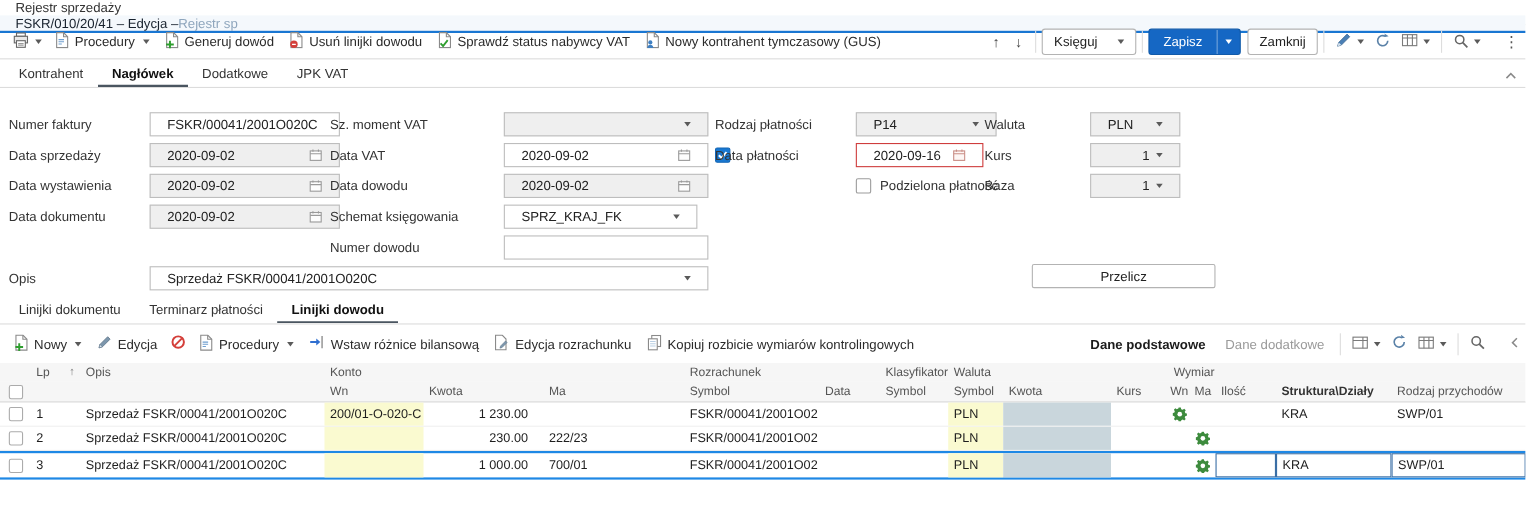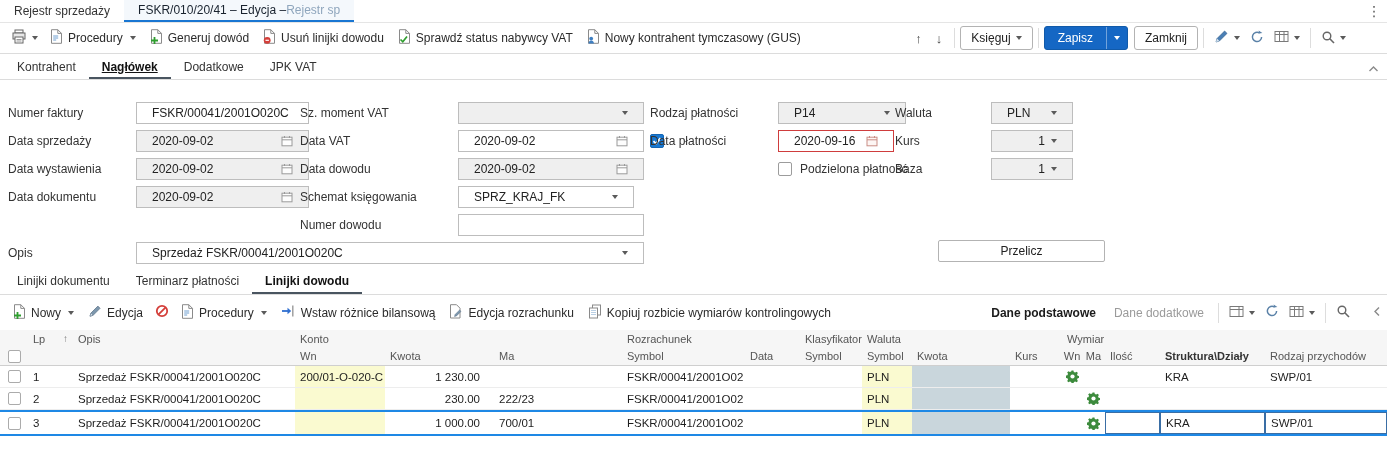--- a/index.html
+++ b/index.html
@@ -1,43 +1,43 @@
 <!DOCTYPE html>
 <html><head>
 <meta charset="utf-8">
 <style>
   * { box-sizing: border-box; margin: 0; padding: 0; }
   body { font-family: "Liberation Sans", sans-serif; background: #fff; }
   .app { position: relative; width: 1387px; height: 460px; background: #fff; overflow: hidden; font-size: 12px; color: #222; }
 
   
-  .wintabs { position: absolute; top:0; left:0; right:0; height:23px; display:flex; align-items:stretch; border-bottom:1px solid #e5e5e5; background:#fff; }
+  .wintabs { position: absolute; top:0; left:0; right:0; height:23px; display:flex; align-items:stretch; border-bottom:1px solid #e5e5e5; background:#fff;flex-direction:column; }
   .wintab { padding:0 14px; display:flex; align-items:center; color:#333; cursor:default; white-space:nowrap; }
   .wintab.active { border-bottom:2px solid #1976d2; background:#f4f8fc; color:#18222e; }
   .wintab.active .tail { color:#8fa6bd; }
   .kebab { margin-left:auto; width:26px; display:flex; align-items:center; justify-content:center; color:#555; font-size:14px; }
 
   
   .toolbar { position:absolute; top:23px; left:0; right:0; height:31px; display:flex; align-items:center; padding:0 6px; border-bottom:1px solid #dcdcdc; }
   .tbtn { display:flex; align-items:center; gap:5px; padding:4px 7px; border-radius:3px; color:#2b2b2b; white-space:nowrap; }
   .ibtn { display:flex; align-items:center; gap:3px; padding:4px 5px; border-radius:3px; }
   .caret { width:0; height:0; border-left:3.5px solid transparent; border-right:3.5px solid transparent; border-top:4px solid #5a5a5a; margin-left:2px; }
   .vsep { width:1px; height:20px; background:#ddd; margin:0 5px; }
   .spacer { flex:1; }
   .arrow { padding:3px 7px; font-size:13px; color:#444; }
-  .btn { border:1px solid #b3b3b3; border-radius:3px; padding:4px 10px; display:flex; align-items:center; gap:3px; background:#fff; color:#222; white-space:nowrap; }
+  .btn { border:1px solid #b3b3b3; border-radius:3px; padding:4px 10px; display:flex; align-items:center; gap:16px; background:#fff; color:#222; white-space:nowrap; }
   .btn-primary { display:flex; align-items:stretch; border-radius:3px; overflow:hidden; background:#1567c4; border:1px solid #115aa9; color:#fff; }
   .btn-primary .seg { padding:4px 13px; display:flex; align-items:center; }
   .btn-primary .seg2 { padding:4px 7px; border-left:1px solid rgba(255,255,255,.4); display:flex; align-items:center; }
   .btn-primary .caret { border-top-color:#fff; margin:0; }
 
   
   .formtabs { position:absolute; top:54px; left:0; right:0; height:26px; display:flex; padding:0 4px; border-bottom:1px solid #dcdcdc; align-items:stretch; }
   .ftab { padding:0 13px; display:flex; align-items:center; color:#333; white-space:nowrap; }
-  .ftab.active { font-weight:bold; color:#111; box-shadow: inset 0 -2px 0 #4a5560; text-decoration: underline; }
+  .ftab.active { font-weight:bold; color:#111; box-shadow: inset 0 -2px 0 #4a5560; }
   .edgechev { position:absolute; right:8px; top:8px; }
 
   
   .form { position:absolute; top:80px; left:0; right:0; height:188px; }
   .lbl { position:absolute; height:22px; line-height:22px; text-align:left; color:#333; white-space:nowrap; }
   .fld { position:absolute; height:22px; border:1px solid #bdbdbd; background:#fff; display:flex; align-items:center; padding:0 15px; color:#222; overflow:hidden; }
   .fld .val { flex:1; white-space:nowrap; overflow:hidden; }
   .fld.dis { background:#efefef; }
   .fld.err { border-color:#cf3d3d; }
   .fld.num .val { text-align:right; }

